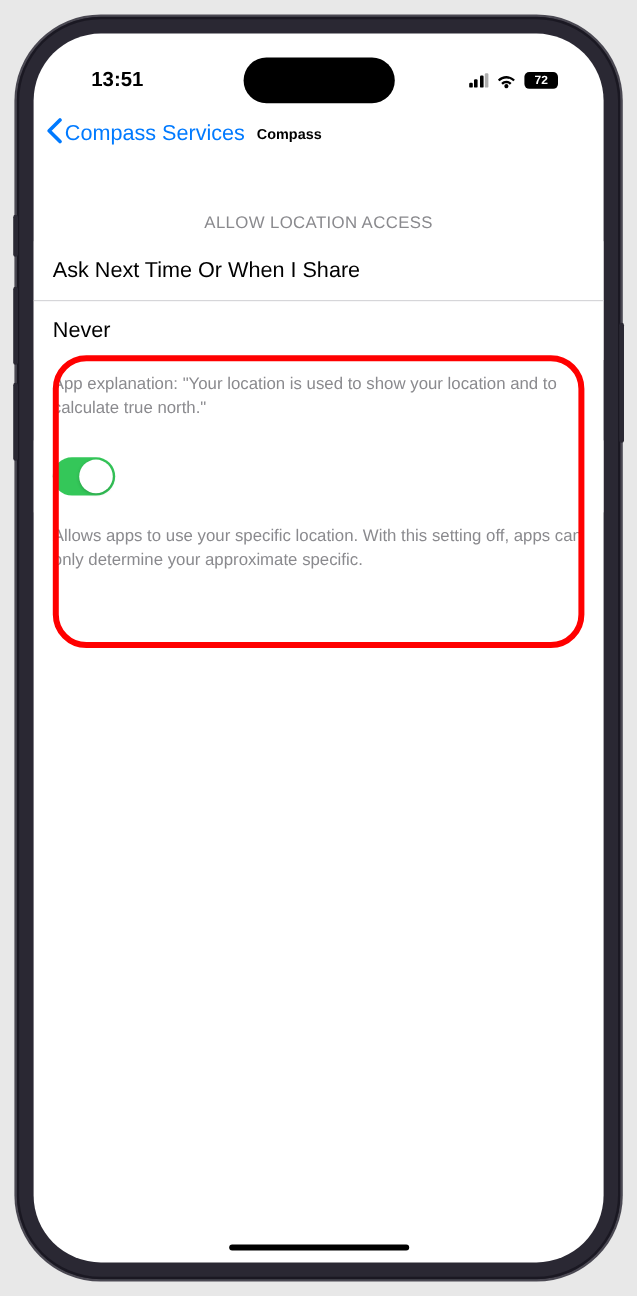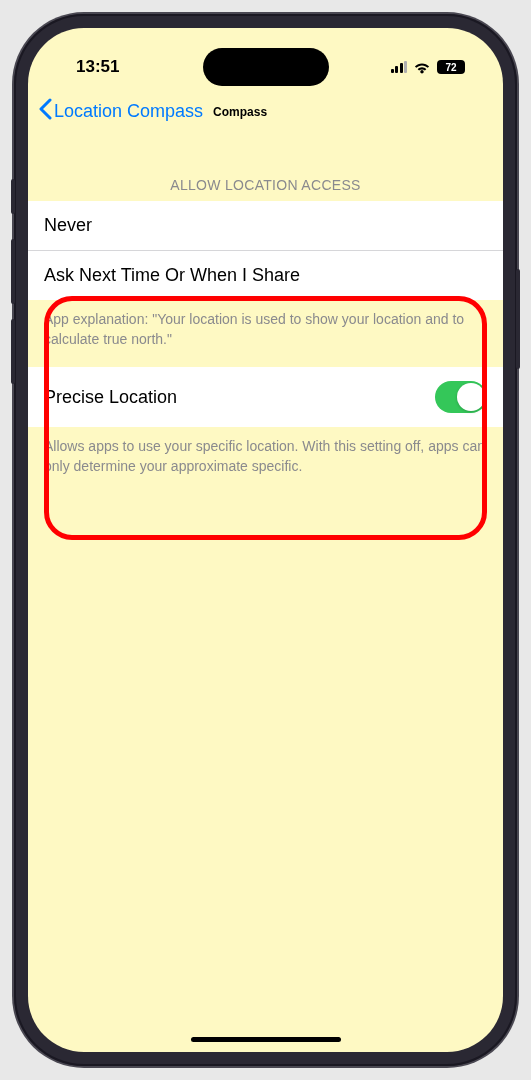--- a/index.html
+++ b/index.html
@@ -17,21 +17,21 @@
     height: 1052px;
     background: #2a2833;
     border-radius: 70px;
     padding: 14px;
     position: relative;
     box-shadow: 0 0 0 2px #4a4852, inset 0 0 0 2px #1a1822;
   }
   .screen {
     width: 100%;
     height: 100%;
-    background: #fef9c3;
+    background: #ffffff;
     border-radius: 56px;
     overflow: hidden;
     position: relative;
   }
   .dynamic-island {
     position: absolute;
     top: 20px;
     left: 50%;
     transform: translateX(-50%);
     width: 126px;
@@ -222,41 +222,40 @@
       </div>
     </div>
 
     <div class="nav-bar">
       <div class="back-btn">
         <span class="back-chevron">
           <svg width="14" height="22" viewBox="0 0 14 22">
               <path d="M12 2L3 11l9 9" stroke="#007aff" stroke-width="3" fill="none" stroke-linecap="round" stroke-linejoin="round"></path>
             </svg>
         </span>
-        <span>Location Compass</span>
+        <span>Compass Services</span>
       </div>
       <div class="nav-title">Compass</div>
     </div>
 
     <div class="section-header">ALLOW LOCATION ACCESS</div>
 
     <div class="list">
       <div class="list-item">
+        <span>Ask Next Time Or When I Share</span>
+      </div>
+      <div class="list-item">
         <span>Never</span>
-      </div>
-      <div class="list-item">
-        <span>Ask Next Time Or When I Share</span>
       </div>
     </div>
 
     <div class="footer-text">App explanation: "Your location is used to show your location and to calculate true north."</div>
 
     <div class="list">
       <div class="list-item">
-        <span>Precise Location</span>
         <div class="toggle"></div>
       </div>
     </div>
 
     <div class="footer-text">Allows apps to use your specific location. With this setting off, apps can only determine your approximate specific.</div>
 
     <div class="highlight-box"></div>
 
     <div class="home-indicator"></div>
   </div>

